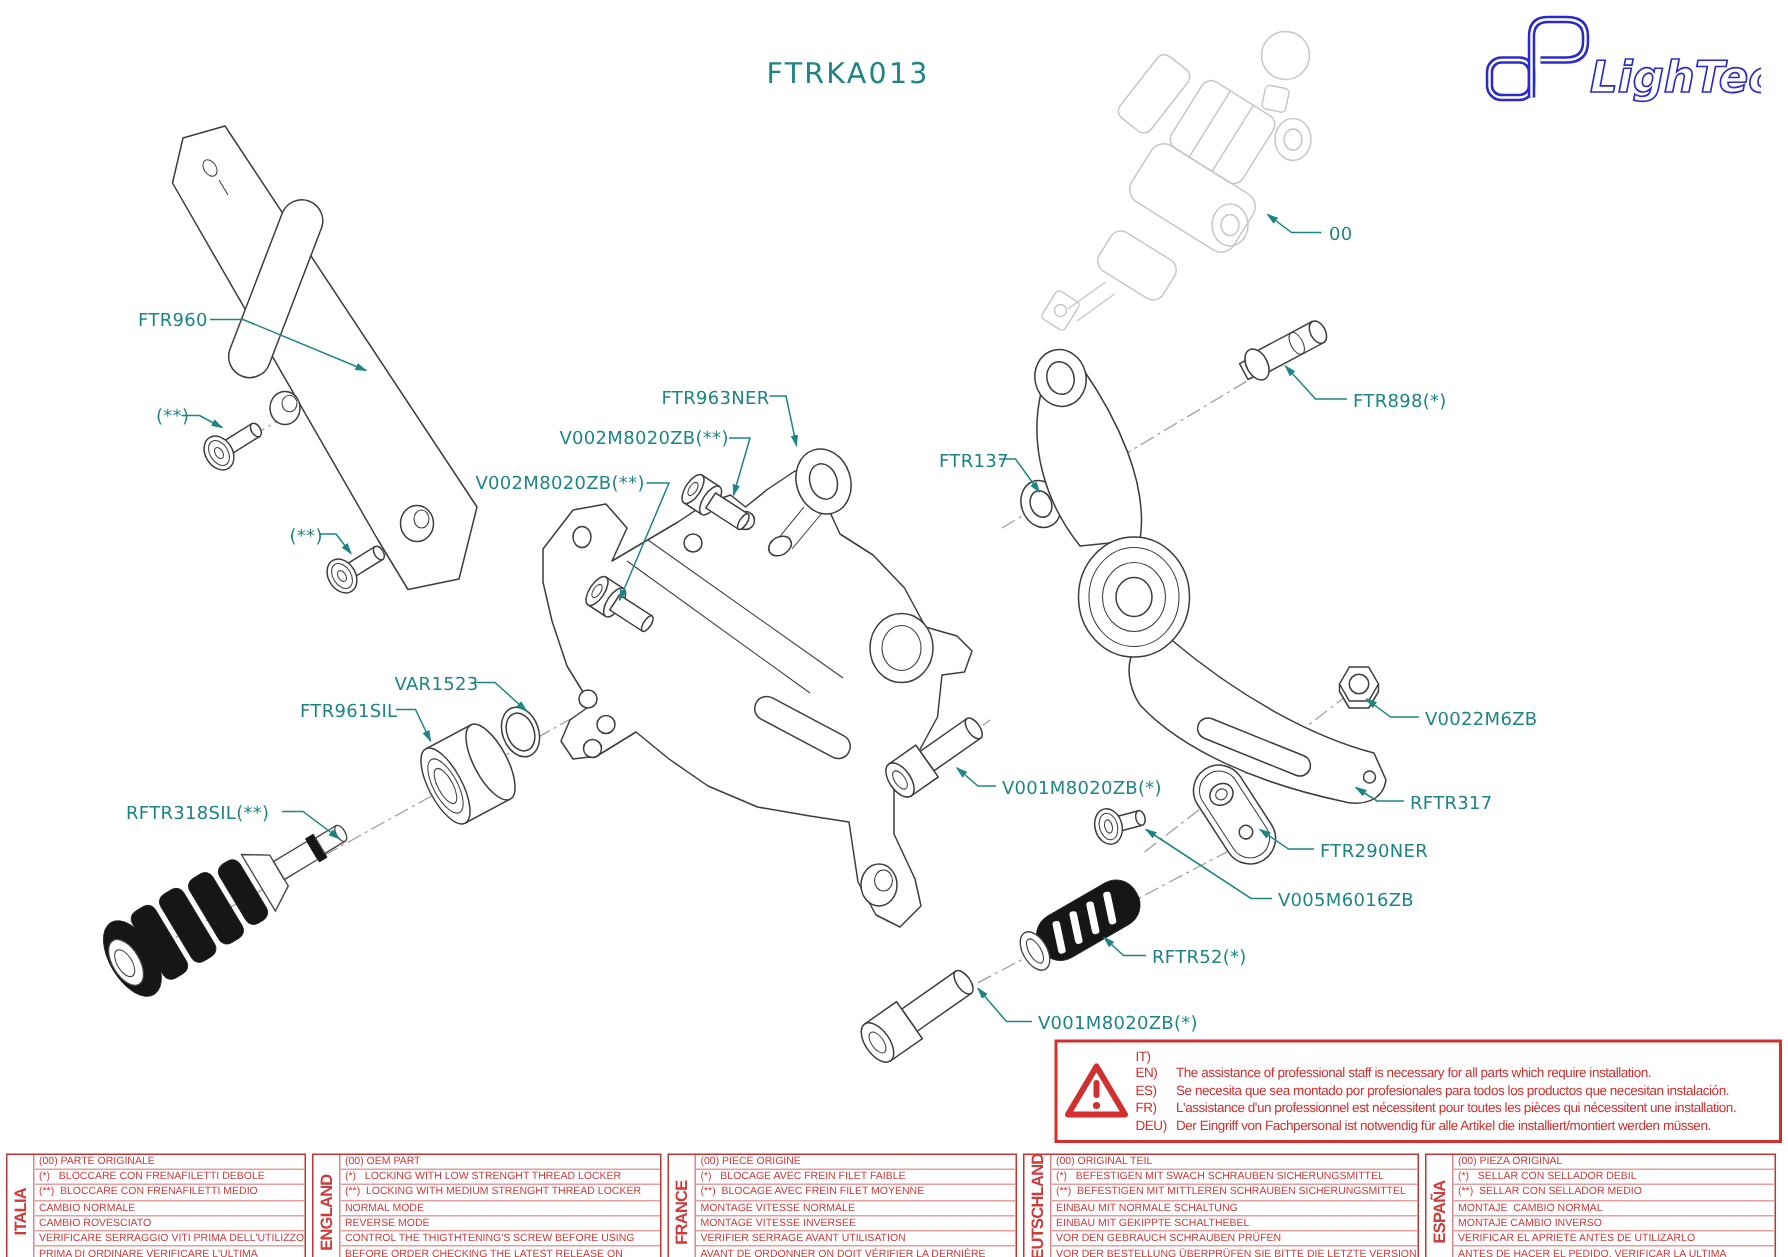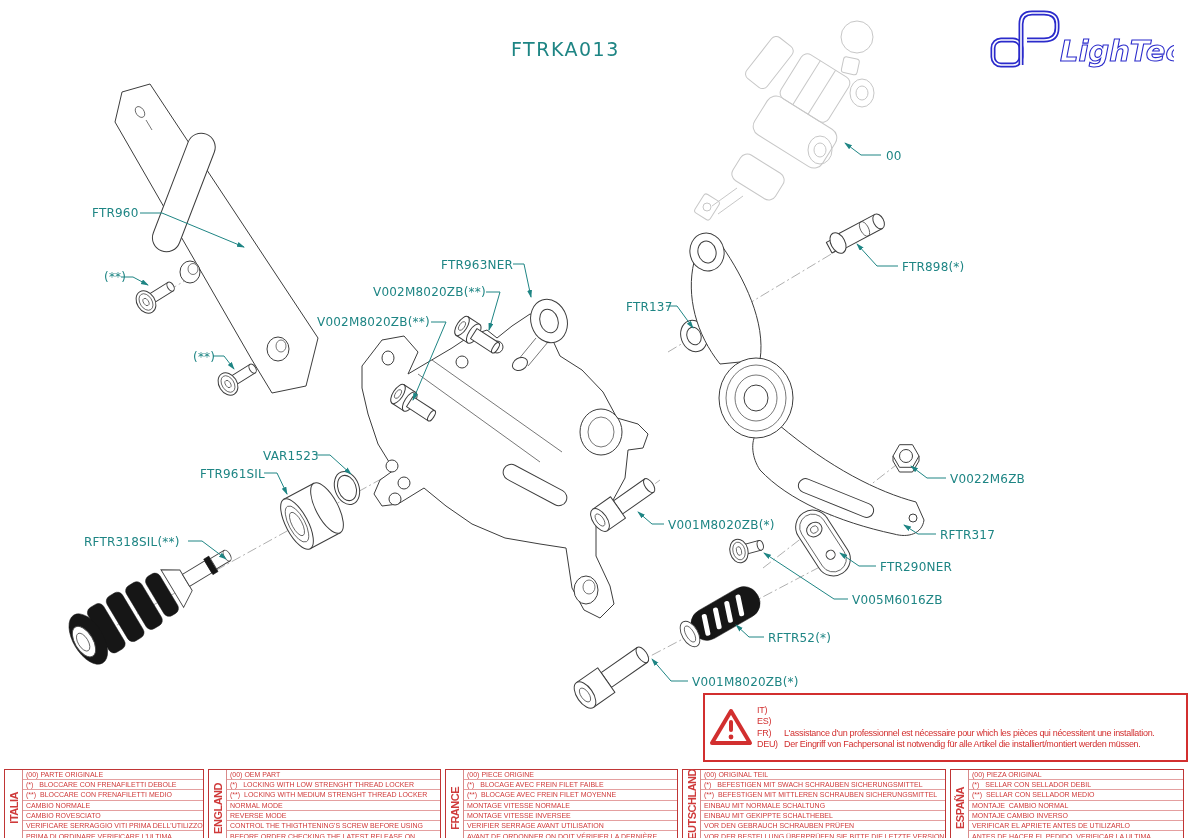--- a/index.html
+++ b/index.html
@@ -326,25 +326,30 @@
       <path d="M22,4 L41,36 L3,36 Z" fill="none" stroke="var(--red,#d22f2f)" stroke-width="4" stroke-linejoin="round"></path>
       <rect x="20" y="13" width="4" height="12" rx="2" fill="var(--red,#d22f2f)"></rect>
       <circle cx="22" cy="30" r="2.4" fill="var(--red,#d22f2f)"></circle>
     </svg>
   </div>
   <div id="warnlines">
       <div class="wline">
         <span class="wpre">IT)</span>
       </div>
       <div class="wline">
+        <span class="wpre">EN)</span>
+        <span>The assistance of professional staff is necessary for all parts which require installation.</span>
+      </div>
+      <div class="wline">
         <span class="wpre">ES)</span>
+        <span>Se necesita que sea montado por profesionales para todos los productos que necesitan instalación.</span>
       </div>
       <div class="wline">
         <span class="wpre">FR)</span>
-        <span>L'assistance d'un professionnel est nécessaire pour which les pièces qui nécessitent une installation.</span>
+        <span>L'assistance d'un professionnel est nécessitent pour toutes les pièces qui nécessitent une installation.</span>
       </div>
       <div class="wline">
         <span class="wpre">DEU)</span>
         <span>Der Eingriff von Fachpersonal ist notwendig  für alle Artikel die installiert/montiert werden müssen.</span>
       </div>
     </div>
 </div>
 
 <div id="tables">
     <div class="ltable" style="width: 200px;">

